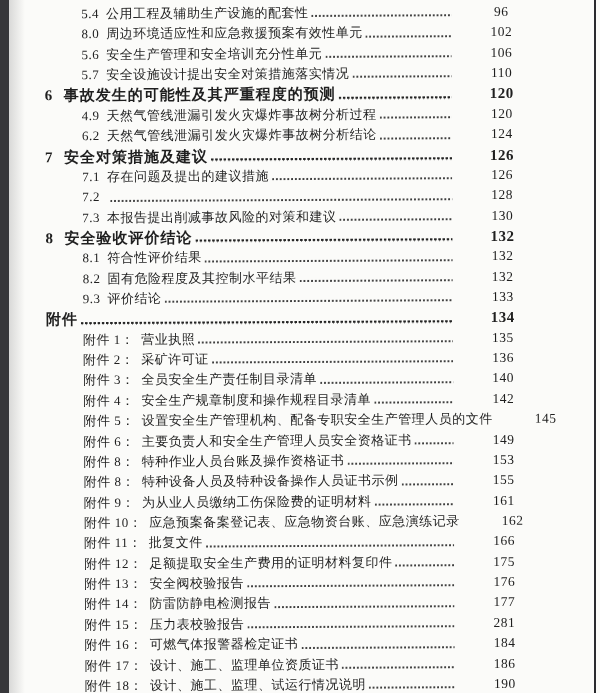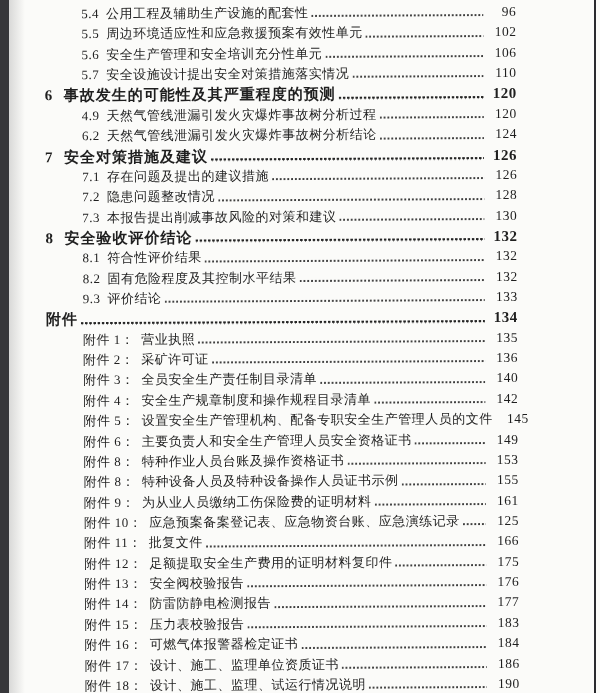--- a/index.html
+++ b/index.html
@@ -41,39 +41,39 @@
   .title{}
   .dots{
     flex:1;align-self:flex-end;height:6px;margin:0 3px 4px 3px;
     background-image:radial-gradient(circle at 1.1px 3.2px,#3d3d3d 0.9px,rgba(0,0,0,0) 1.3px);
     background-size:3.8px 6px;background-repeat:repeat-x;
   }
   .bold .dots{
     background-image:radial-gradient(circle at 1.3px 3.2px,#242424 1.15px,rgba(0,0,0,0) 1.5px);
     background-size:4.2px 6px;margin-bottom:4px;
   }
-  .page{min-width:30px;text-align:right;font-size:13.5px;letter-spacing:0.5px;}
+  .page{min-width:30px;text-align:center;font-size:13.5px;letter-spacing:0.5px;margin-left:32px;}
   .bold .page{font-size:15px;}
 </style>
 </head>
 <body>
 
 <div class="scan-left-band"></div>
 <div class="scan-left-shadow"></div>
 <div class="scan-right-line"></div>
 
 <main class="toc" id="toc-list">
     <div class="row lvl2">
       <span class="num">5.4</span>
       <span class="title">公用工程及辅助生产设施的配套性</span>
       <span class="dots"></span>
       <span class="page">96</span>
     </div>
     <div class="row lvl2">
-      <span class="num">5.5</span>
+      <span class="num">8.0</span>
       <span class="title">周边环境适应性和应急救援预案有效性单元</span>
       <span class="dots"></span>
       <span class="page">102</span>
     </div>
     <div class="row lvl2">
       <span class="num">5.6</span>
       <span class="title">安全生产管理和安全培训充分性单元</span>
       <span class="dots"></span>
       <span class="page">106</span>
     </div>
@@ -108,21 +108,20 @@
       <span class="page">126</span>
     </div>
     <div class="row lvl2">
       <span class="num">7.1</span>
       <span class="title">存在问题及提出的建议措施</span>
       <span class="dots"></span>
       <span class="page">126</span>
     </div>
     <div class="row lvl2">
       <span class="num">7.2</span>
-      <span class="title">隐患问题整改情况</span>
       <span class="dots"></span>
       <span class="page">128</span>
     </div>
     <div class="row lvl2">
       <span class="num">7.3</span>
       <span class="title">本报告提出削减事故风险的对策和建议</span>
       <span class="dots"></span>
       <span class="page">130</span>
     </div>
     <div class="row lvl1 bold">
@@ -205,21 +204,21 @@
     <div class="row lvl2">
       <span class="num">附件 9：</span>
       <span class="title">为从业人员缴纳工伤保险费的证明材料</span>
       <span class="dots"></span>
       <span class="page">161</span>
     </div>
     <div class="row lvl2">
       <span class="num">附件 10：</span>
       <span class="title">应急预案备案登记表、应急物资台账、应急演练记录</span>
       <span class="dots"></span>
-      <span class="page">125</span>
+      <span class="page">162</span>
     </div>
     <div class="row lvl2">
       <span class="num">附件 11：</span>
       <span class="title">批复文件</span>
       <span class="dots"></span>
       <span class="page">166</span>
     </div>
     <div class="row lvl2">
       <span class="num">附件 12：</span>
       <span class="title">足额提取安全生产费用的证明材料复印件</span>
@@ -235,21 +234,21 @@
     <div class="row lvl2">
       <span class="num">附件 14：</span>
       <span class="title">防雷防静电检测报告</span>
       <span class="dots"></span>
       <span class="page">177</span>
     </div>
     <div class="row lvl2">
       <span class="num">附件 15：</span>
       <span class="title">压力表校验报告</span>
       <span class="dots"></span>
-      <span class="page">183</span>
+      <span class="page">281</span>
     </div>
     <div class="row lvl2">
       <span class="num">附件 16：</span>
       <span class="title">可燃气体报警器检定证书</span>
       <span class="dots"></span>
       <span class="page">184</span>
     </div>
     <div class="row lvl2">
       <span class="num">附件 17：</span>
       <span class="title">设计、施工、监理单位资质证书</span>

